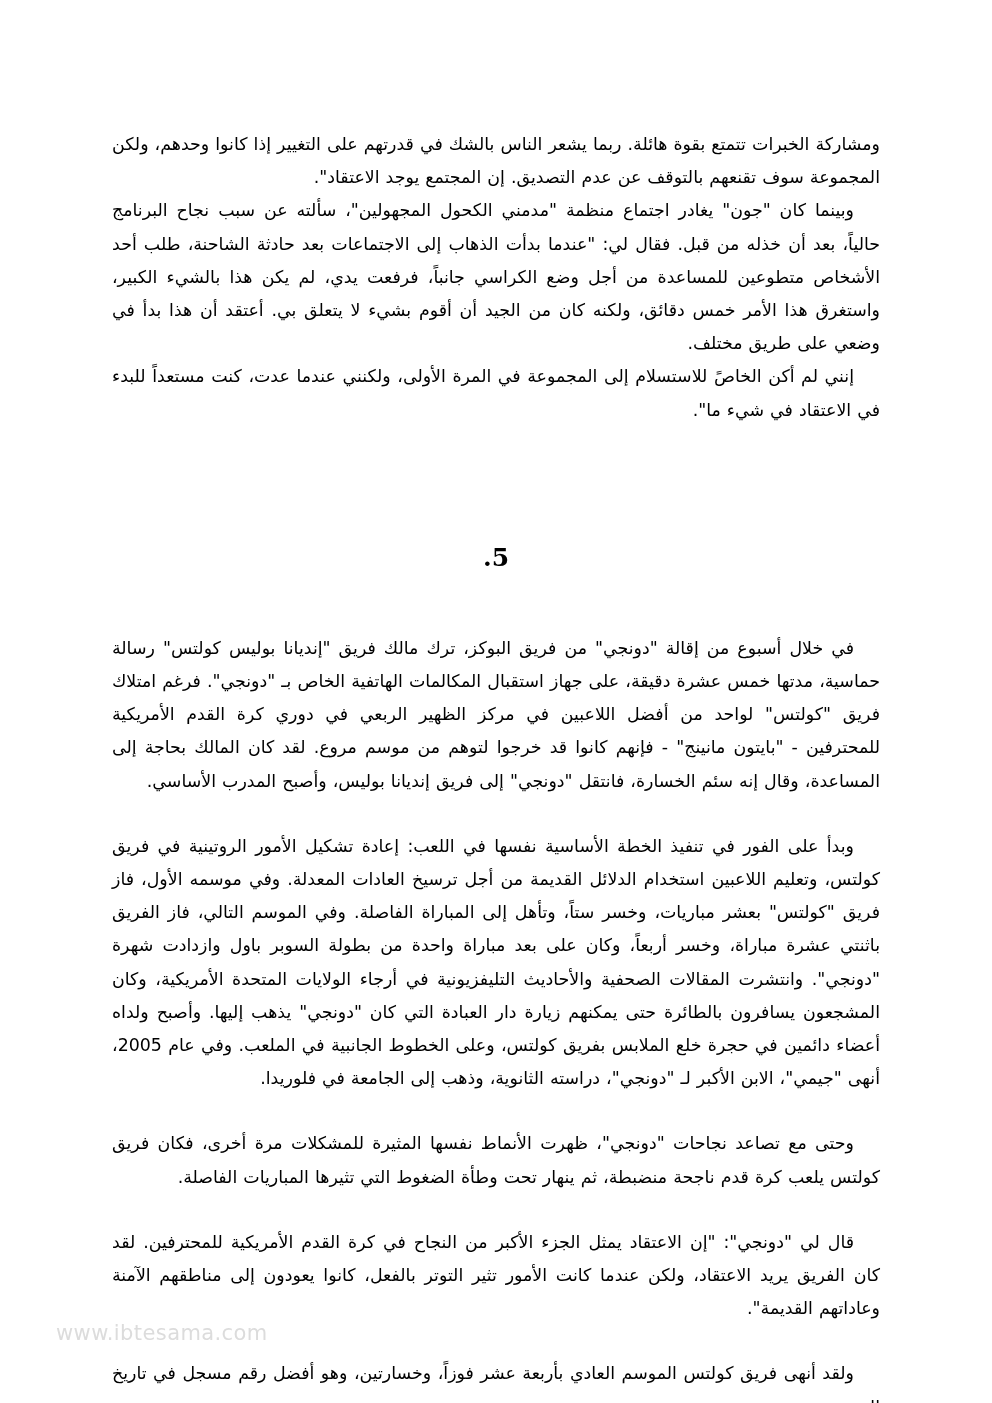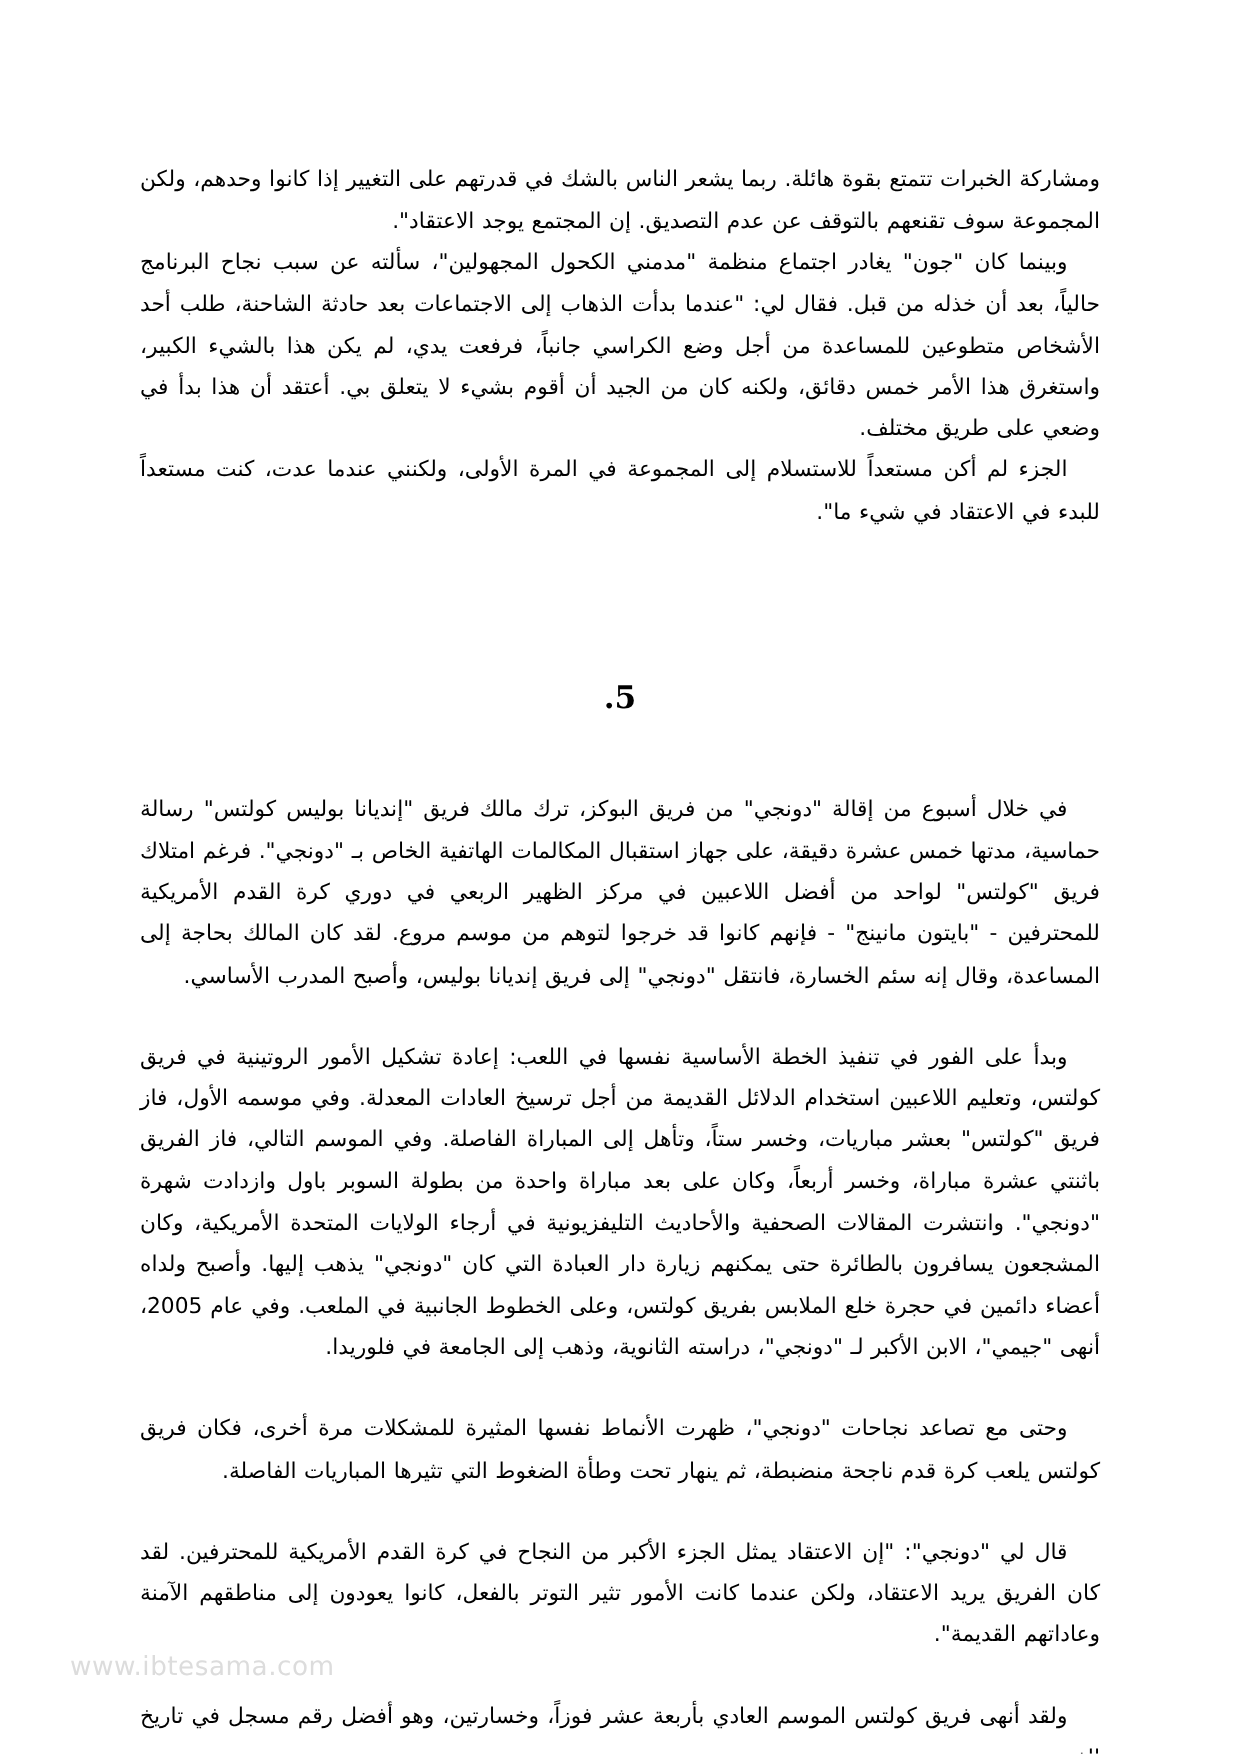--- a/index.html
+++ b/index.html
@@ -90,21 +90,21 @@
 </head>
 <body>
 
 <div class="page">
 
   <div class="content">
 
     <div class="block-top">
       <p class="para no-indent">ومشاركة الخبرات تتمتع بقوة هائلة. ربما يشعر الناس بالشك في قدرتهم على التغيير إذا كانوا وحدهم، ولكن المجموعة سوف تقنعهم بالتوقف عن عدم التصديق. إن المجتمع يوجد الاعتقاد".</p>
       <p class="para indent">وبينما كان "جون" يغادر اجتماع منظمة "مدمني الكحول المجهولين"، سألته عن سبب نجاح البرنامج حالياً، بعد أن خذله من قبل. فقال لي: "عندما بدأت الذهاب إلى الاجتماعات بعد حادثة الشاحنة، طلب أحد الأشخاص متطوعين للمساعدة من أجل وضع الكراسي جانباً، فرفعت يدي، لم يكن هذا بالشيء الكبير، واستغرق هذا الأمر خمس دقائق، ولكنه كان من الجيد أن أقوم بشيء لا يتعلق بي. أعتقد أن هذا بدأ في وضعي على طريق مختلف.</p>
-      <p class="para indent">الجزء لم أكن مستعداً للاستسلام إلى المجموعة في المرة الأولى، ولكنني عندما عدت، كنت مستعداً للبدء في الاعتقاد في شيء ما".</p>
+      <p class="para indent">إنني لم أكن الخاصً للاستسلام إلى المجموعة في المرة الأولى، ولكنني عندما عدت، كنت مستعداً للبدء في الاعتقاد في شيء ما".</p>
     </div>
 
     <div class="spacer-before-heading"></div>
 
     <div class="chapter-heading">.5</div>
 
     <div class="spacer-after-heading"></div>
 
     <div class="block-bottom">
       <p class="para indent">في خلال أسبوع من إقالة "دونجي" من فريق البوكز، ترك مالك فريق "إنديانا بوليس كولتس" رسالة حماسية، مدتها خمس عشرة دقيقة، على جهاز استقبال المكالمات الهاتفية الخاص بـ "دونجي". فرغم امتلاك فريق "كولتس" لواحد من أفضل اللاعبين في مركز الظهير الربعي في دوري كرة القدم الأمريكية للمحترفين - "بايتون مانينج" - فإنهم كانوا قد خرجوا لتوهم من موسم مروع. لقد كان المالك بحاجة إلى المساعدة، وقال إنه سئم الخسارة، فانتقل "دونجي" إلى فريق إنديانا بوليس، وأصبح المدرب الأساسي.</p>

